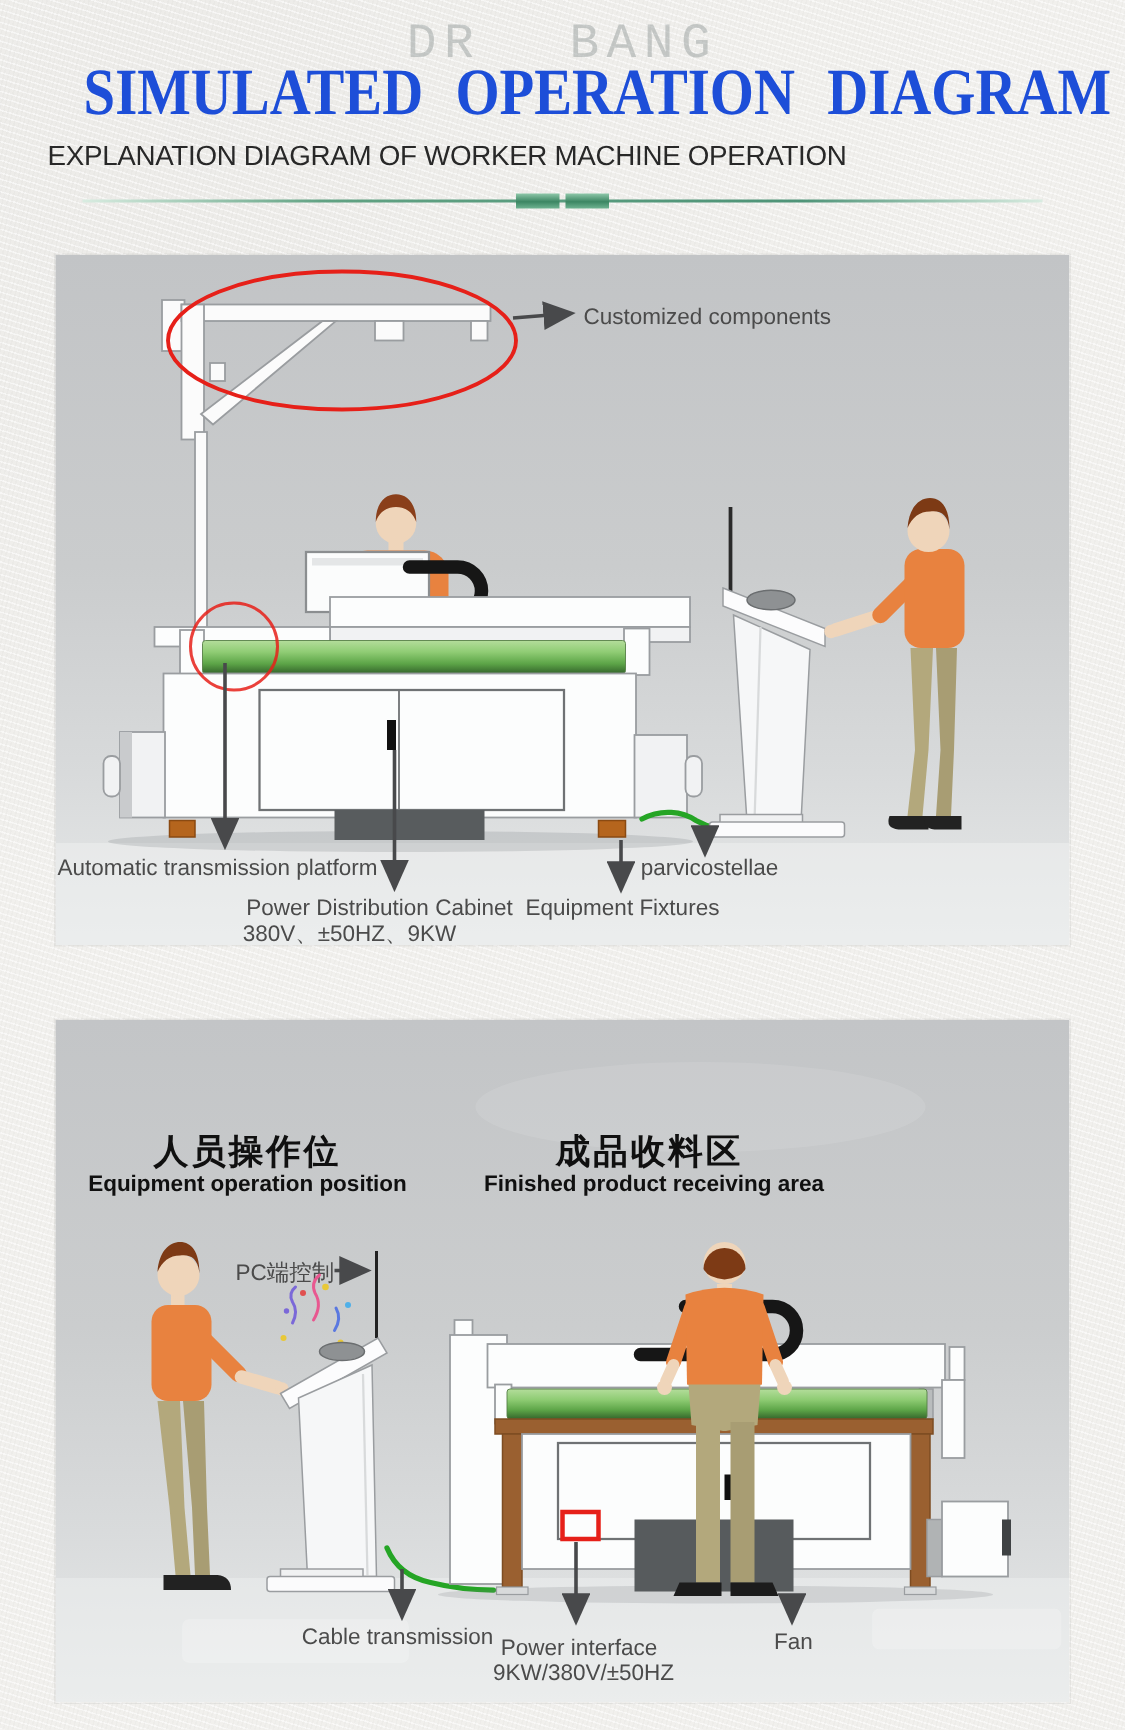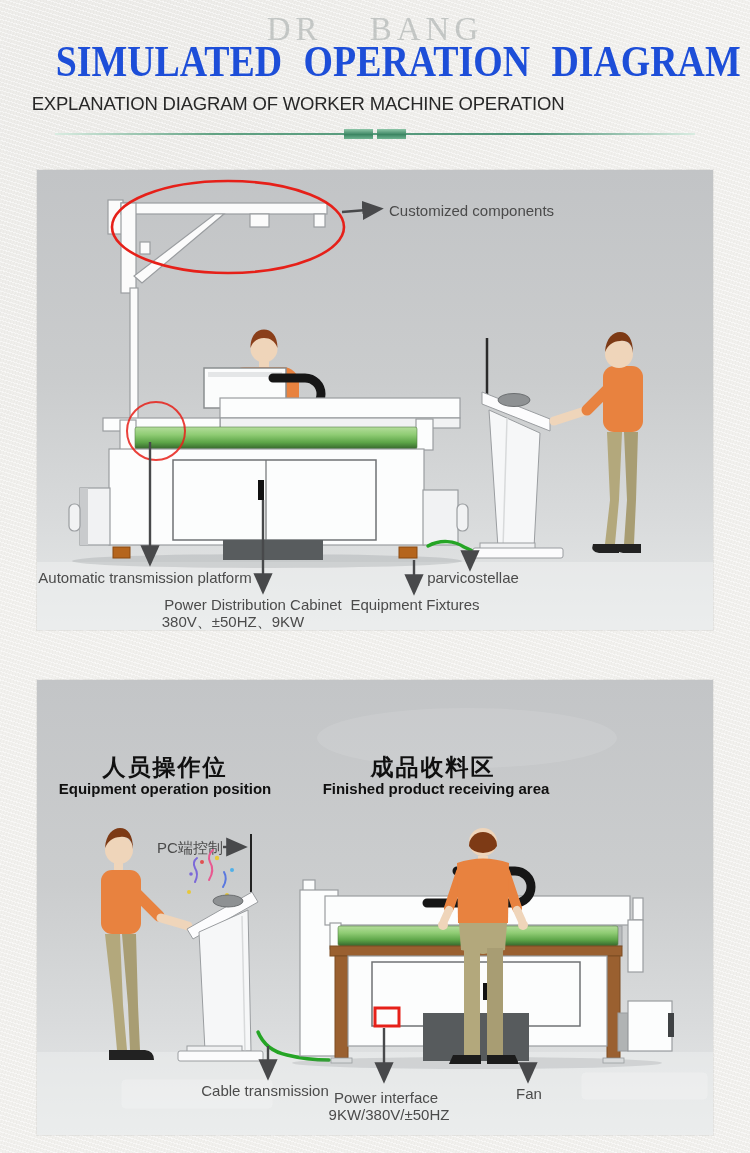--- a/index.html
+++ b/index.html
@@ -8,21 +8,21 @@
     font-family:"Liberation Sans",sans-serif;
     background-color:#f1f0ed;
     background-image:
       repeating-linear-gradient(105deg, rgba(150,150,145,.045) 0 1px, transparent 1px 3px),
       repeating-linear-gradient(17deg, rgba(255,255,255,.55) 0 1px, transparent 1px 4px),
       radial-gradient(circle at 18% 8%, rgba(0,0,0,.02), transparent 45%);
   }
   .hdr{position:absolute;top:0;left:0;width:750px;height:170px;}
   .watermark{
     position:absolute;top:11px;left:0;width:750px;text-align:center;
-    font-family:Liberation Serif, serif;
+    font-family:Liberation Mono, monospace;
     font-size:33px;color:#99a09f;opacity:.5;letter-spacing:5px;word-spacing:34px;
   }
   .title{
     position:absolute;top:40px;left:0;width:750px;text-align:center;
     font-family:"Liberation Serif",serif;font-weight:700;
     font-size:44px;color:#1d4ed8;line-height:1;white-space:nowrap;
   }
   .title span{display:inline-block;transform:scaleX(.86);transform-origin:50% 50%;word-spacing:14px;}
   .subtitle{
     position:absolute;top:93px;left:0;width:596px;text-align:center;

